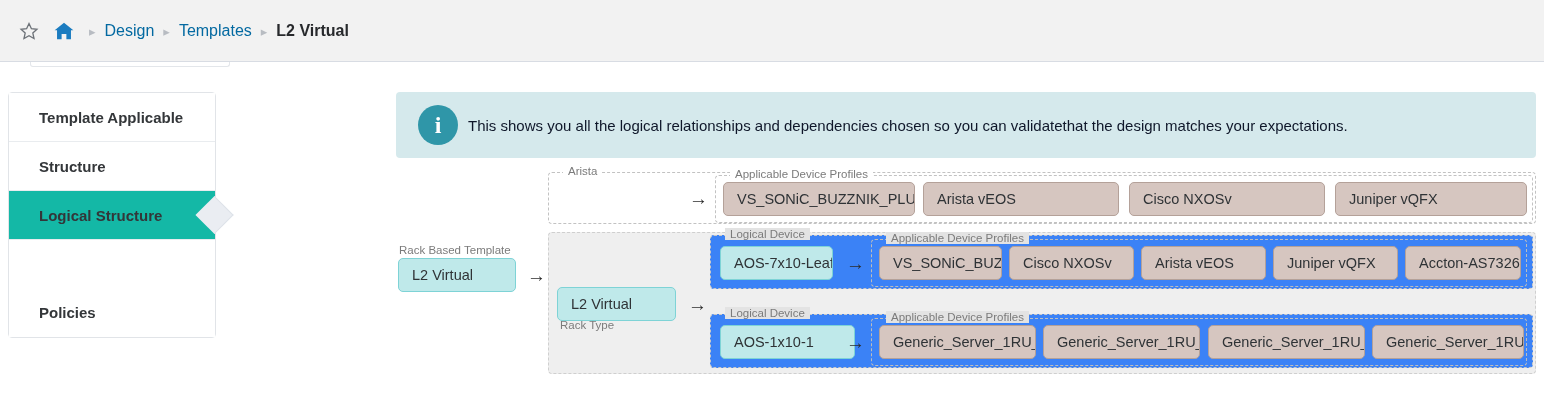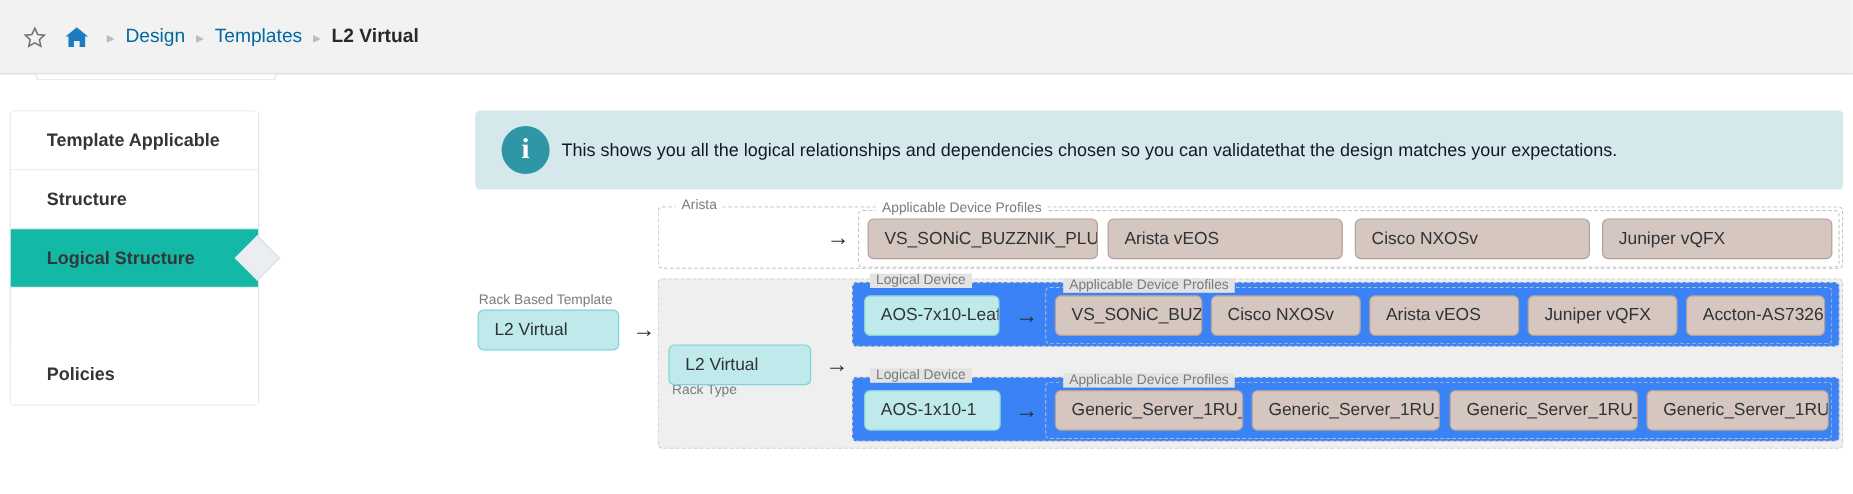--- a/index.html
+++ b/index.html
@@ -252,21 +252,21 @@
         <div class="chip tan" style="left:137px; top:6px; width:125px;">Cisco NXOSv</div>
         <div class="chip tan" style="left:269px; top:6px; width:125px;">Arista vEOS</div>
         <div class="chip tan" style="left:401px; top:6px; width:125px;">Juniper vQFX</div>
         <div class="chip tan" style="left:533px; top:6px; width:116px;">Accton-AS7326-5...</div>
       </div>
     </div>
 
     <div class="fs inner" style="left:161px; top:81px; width:823px; height:54px;">
       <span class="legend">Logical Device</span>
 
-      <div class="chip teal" style="left:9px; top:10px; width:114px;">AOS-1x10-1</div>
+      <div class="chip teal" style="left:9px; top:10px; width:135px;">AOS-1x10-1</div>
       <span class="arrow" style="left:135px; top:18px;">→</span>
 
       <div class="fs" style="left:160px; top:3px; width:656px; height:48px; border-color:#bdbdbd;">
         <span class="legend" style="background:#e3e3e3;">Applicable Device Profiles</span>
         <div class="chip tan" style="left:7px; top:6px; width:157px;">Generic_Server_1RU_1x1...</div>
         <div class="chip tan" style="left:171px; top:6px; width:157px;">Generic_Server_1RU_1x1...</div>
         <div class="chip tan" style="left:336px; top:6px; width:157px;">Generic_Server_1RU_1x1...</div>
         <div class="chip tan" style="left:500px; top:6px; width:152px;">Generic_Server_1RU_1x1...</div>
       </div>
     </div>

